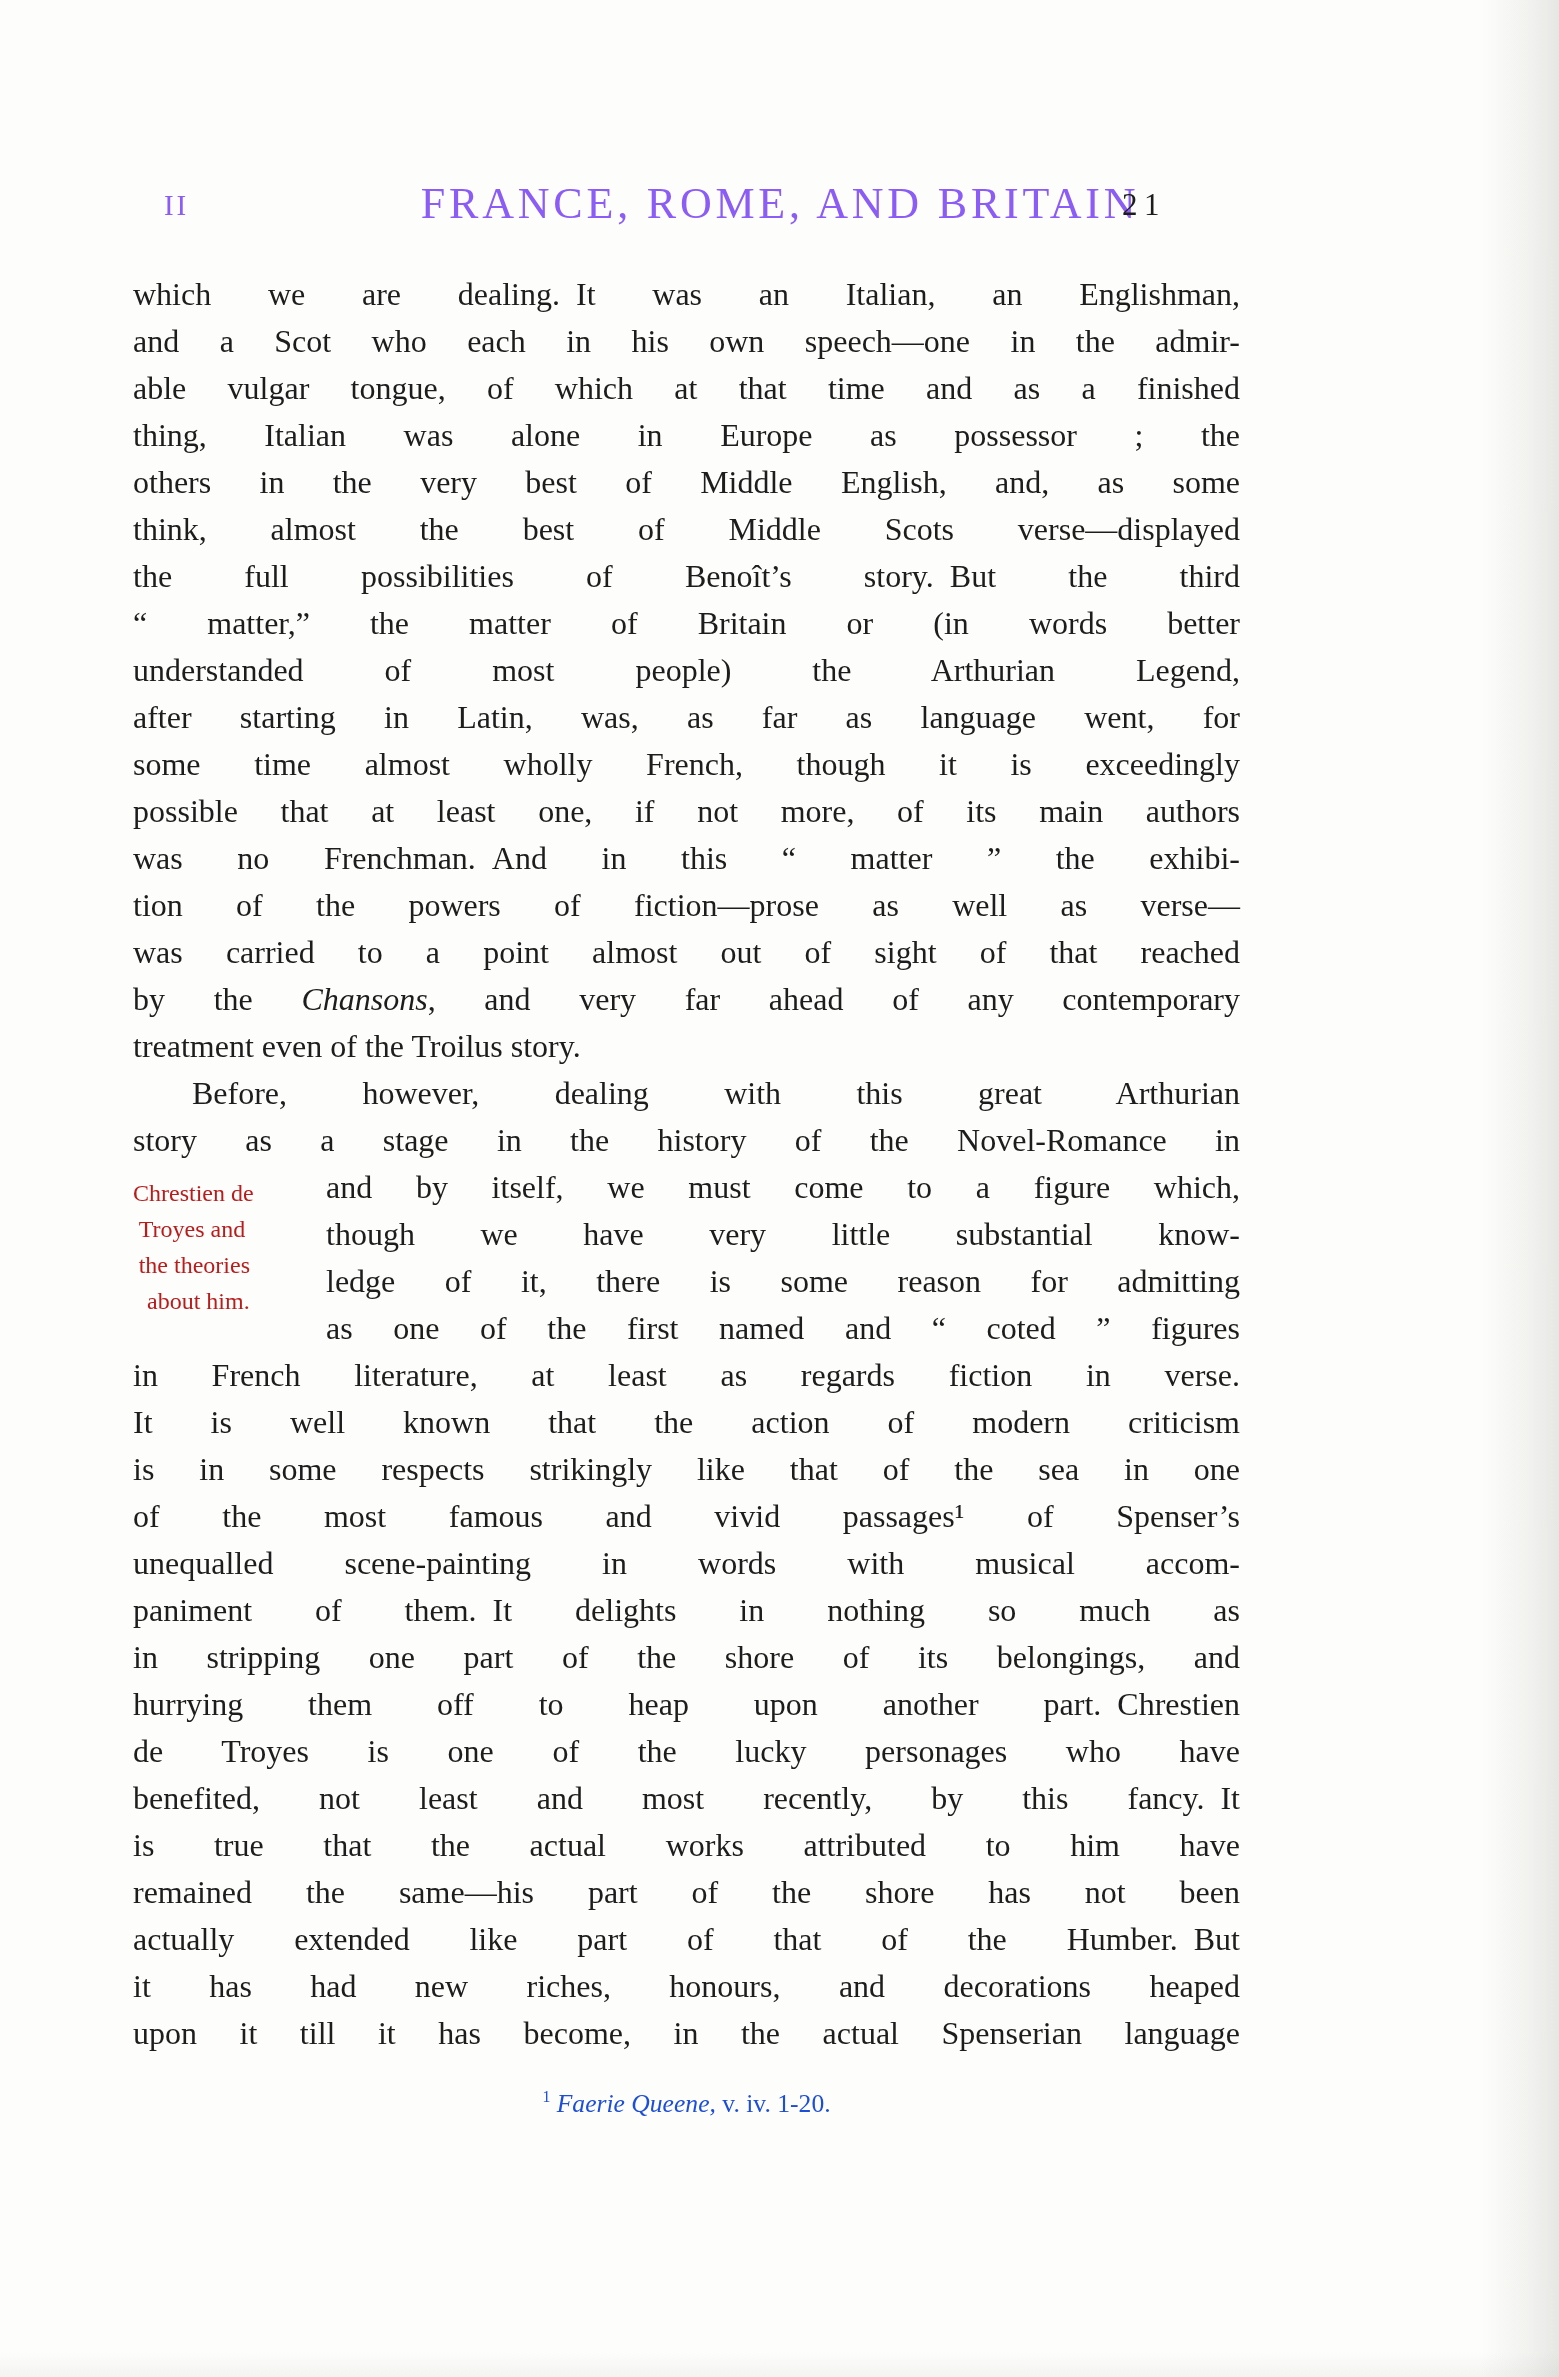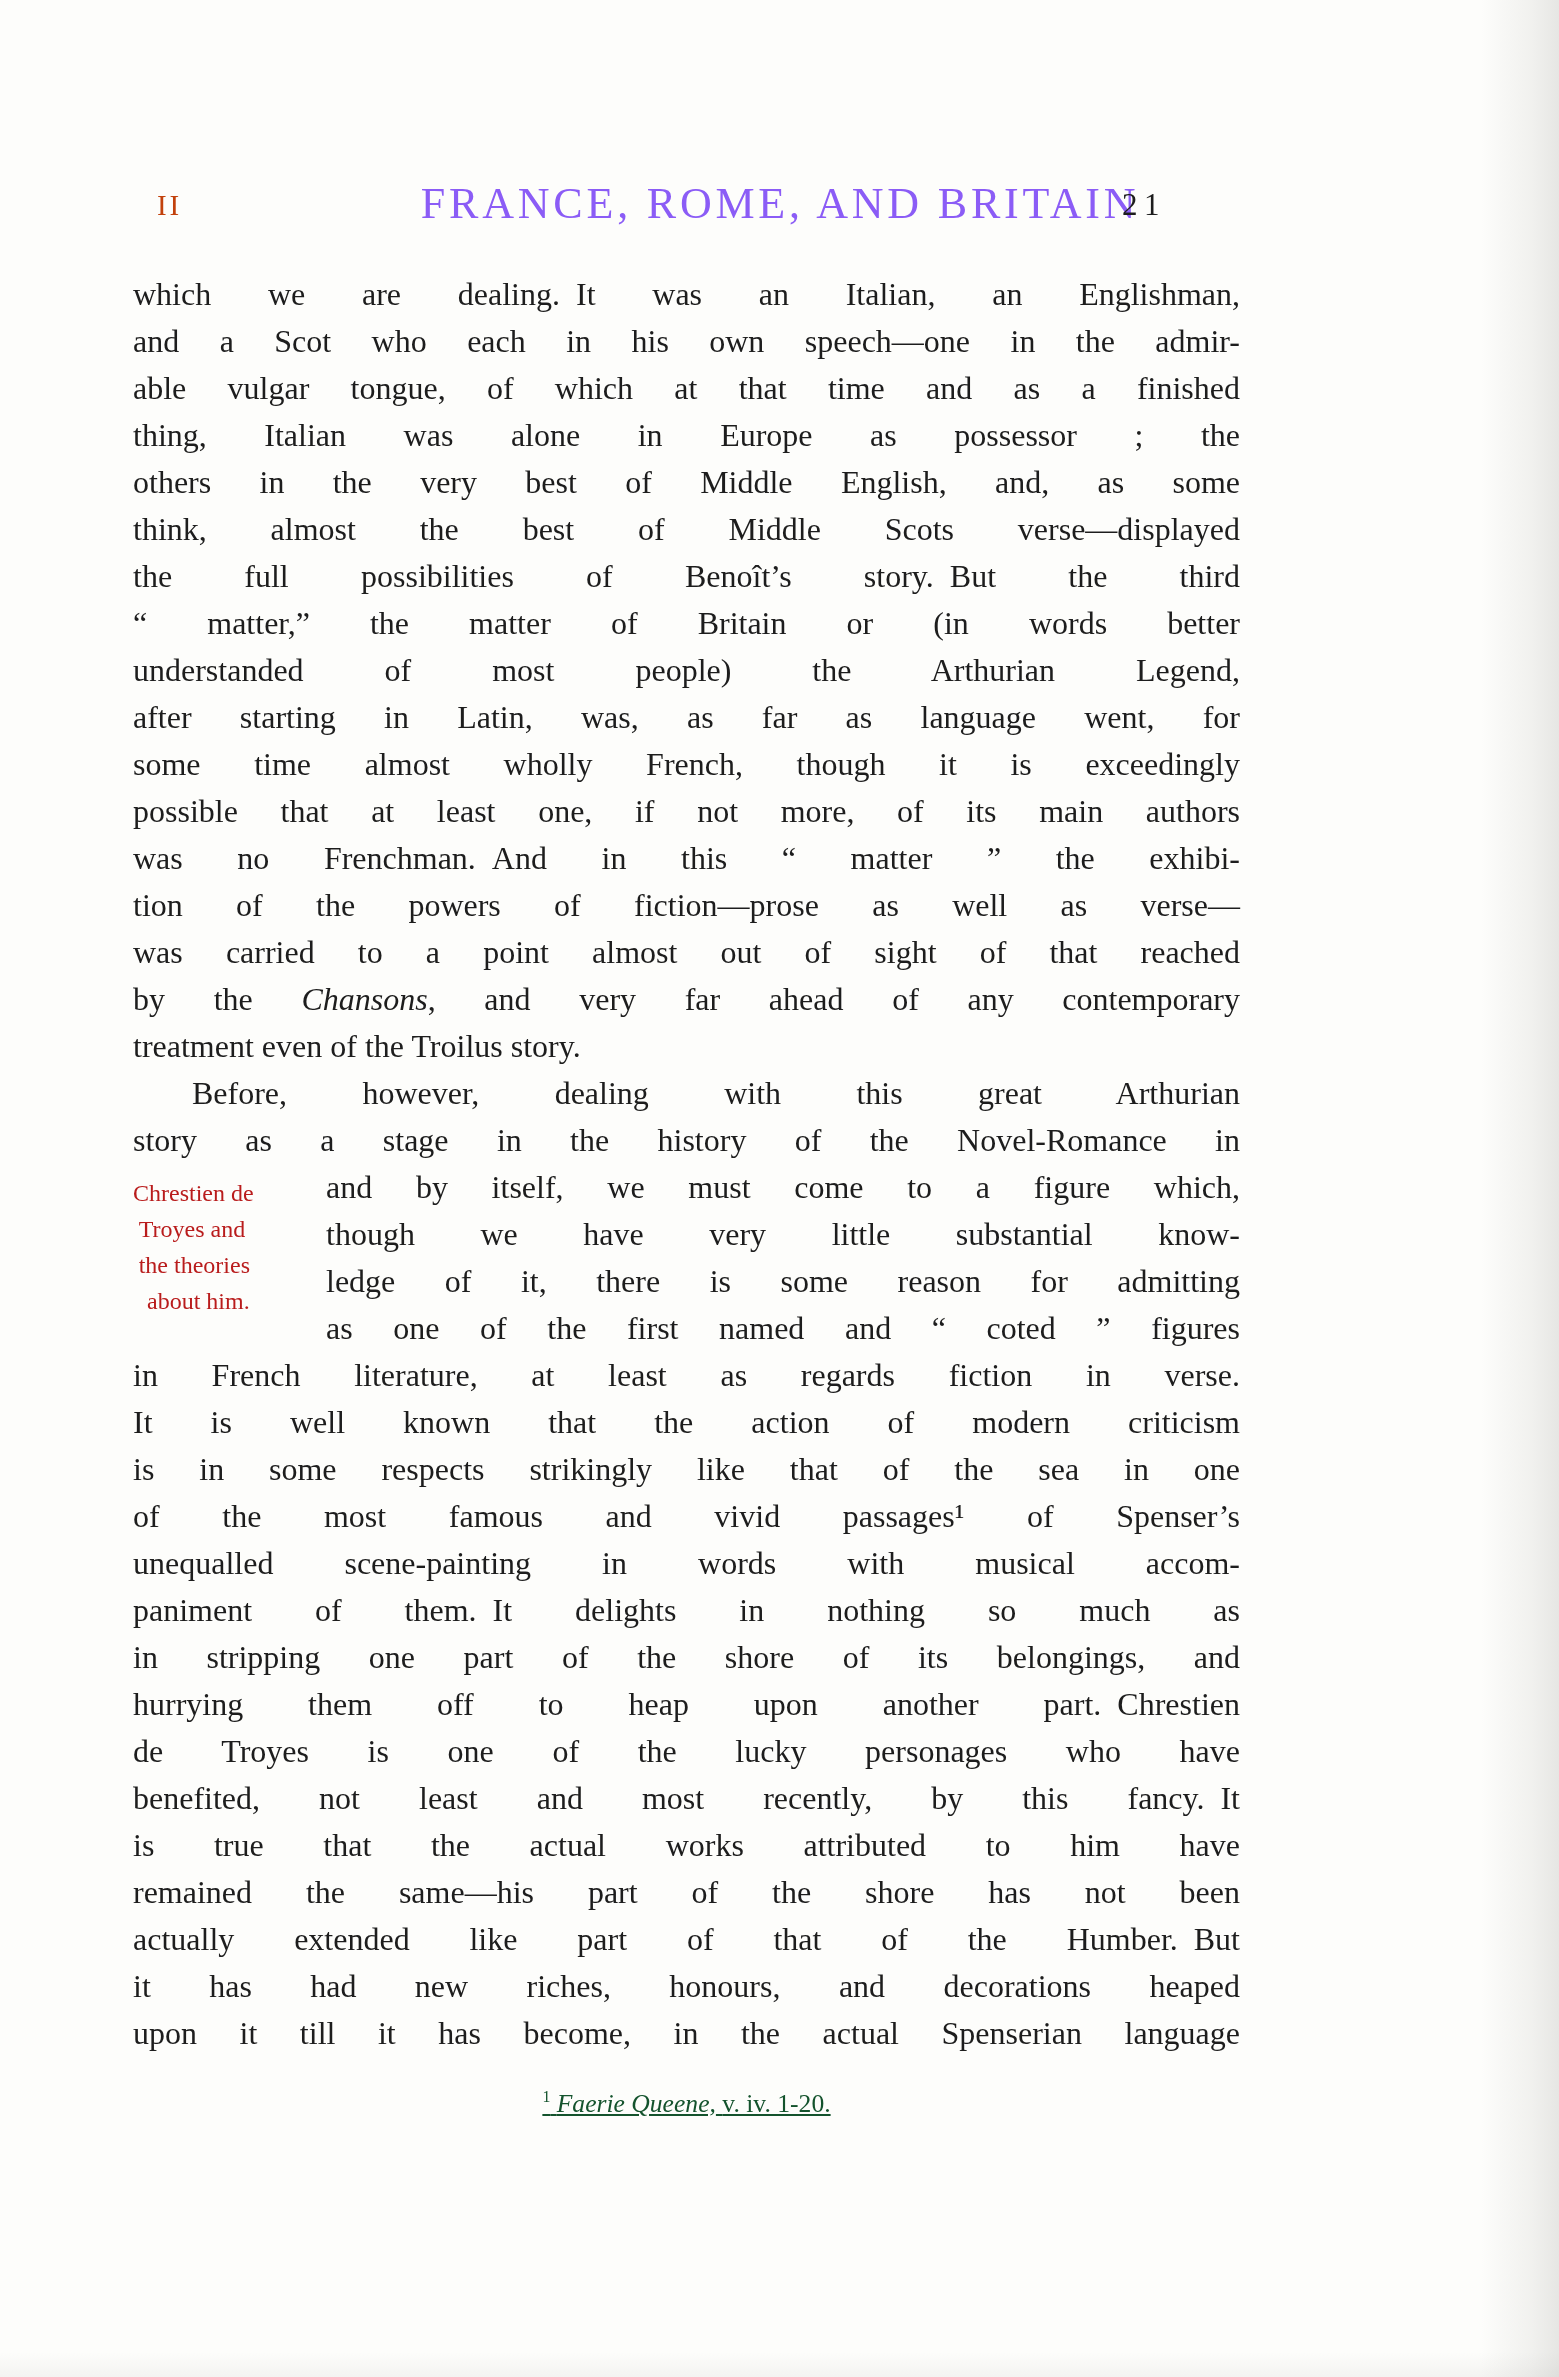--- a/index.html
+++ b/index.html
@@ -22,22 +22,22 @@
   }
   .page::before {
     content: "";
     position: absolute; left: 0; bottom: 0; width: 100%; height: 24.6px;
     background: linear-gradient(to bottom, rgba(115,115,110,0), rgba(115,115,110,0.07));
     pointer-events: none;
   }
 
   .header { position: relative; height: 61px; margin-top: 168px; }
   .chapter-numeral {
-    position: absolute; left: 157px; bottom: 6.6px;
-    font-size: 29px; letter-spacing: 2.8px; color: #c2410c;
+    position: absolute; left: 164px; bottom: 6.6px;
+    font-size: 29px; letter-spacing: 2.8px; color: #8b5cf6;
   }
   .running-title {
     position: absolute; left: 0; width: 100%; bottom: 0;
     text-align: center; font-size: 44px; letter-spacing: 3.8px; color: #8b5cf6;
   }
   .page-number {
     position: absolute; left: 1122px; bottom: 5.7px;
     font-size: 31px; letter-spacing: 6.6px;
   }
 
@@ -64,22 +64,21 @@
   .sidenote div:nth-of-type(4) { padding-left: 14px; }
   .cutin-lines { flex: 1 1 auto; }
 
   i { font-style: italic; }
   sup { font-size: 0.62em; vertical-align: super; line-height: 0; }
 
   .footnote {
     margin-top: 23px;
     text-align: center;
     font-size: 25.6px;
-    color: #14532d;
-    text-decoration: underline;
+    color: #1d4ed8;
   }
 </style>
 </head>
 <body>
 
 <div class="page">
 
   <header class="header">
     <span class="chapter-numeral">II</span>
     <span class="running-title">FRANCE, ROME, AND BRITAIN</span>

